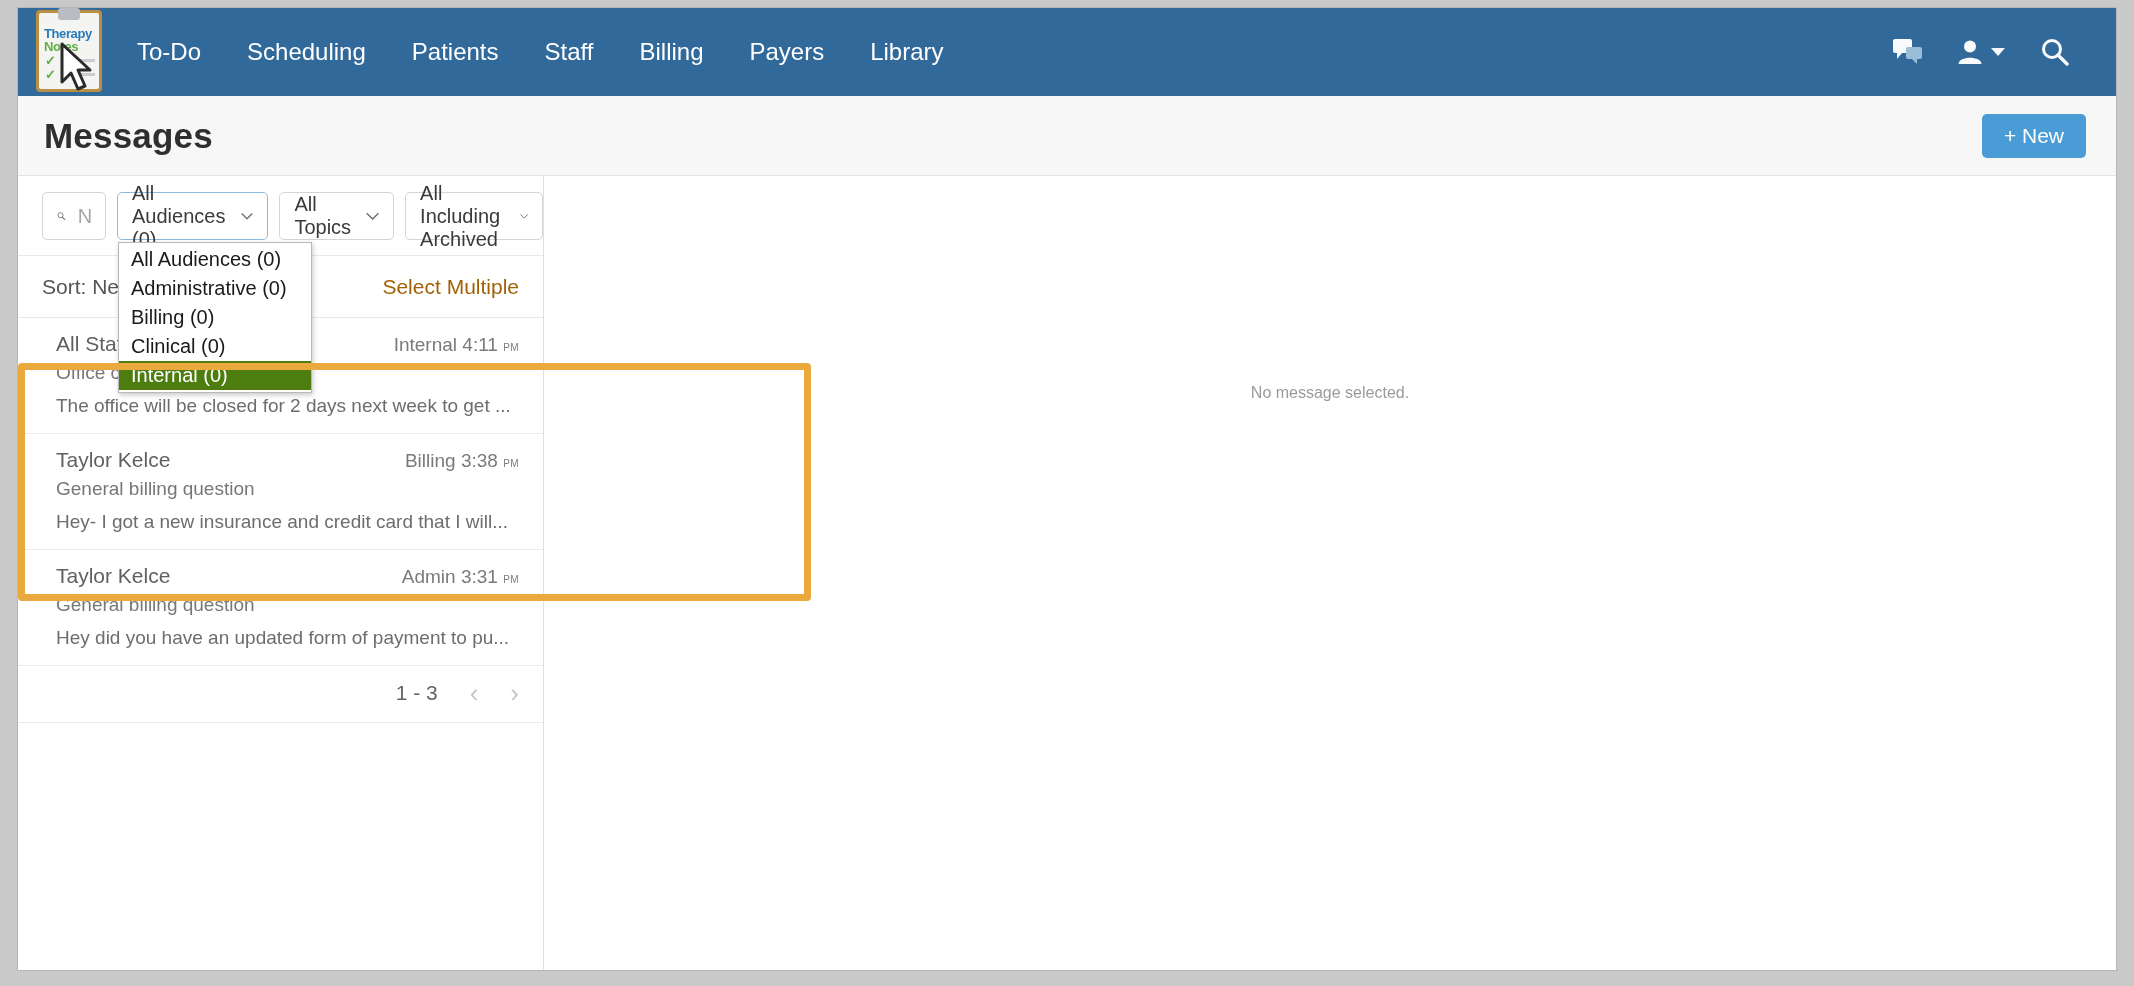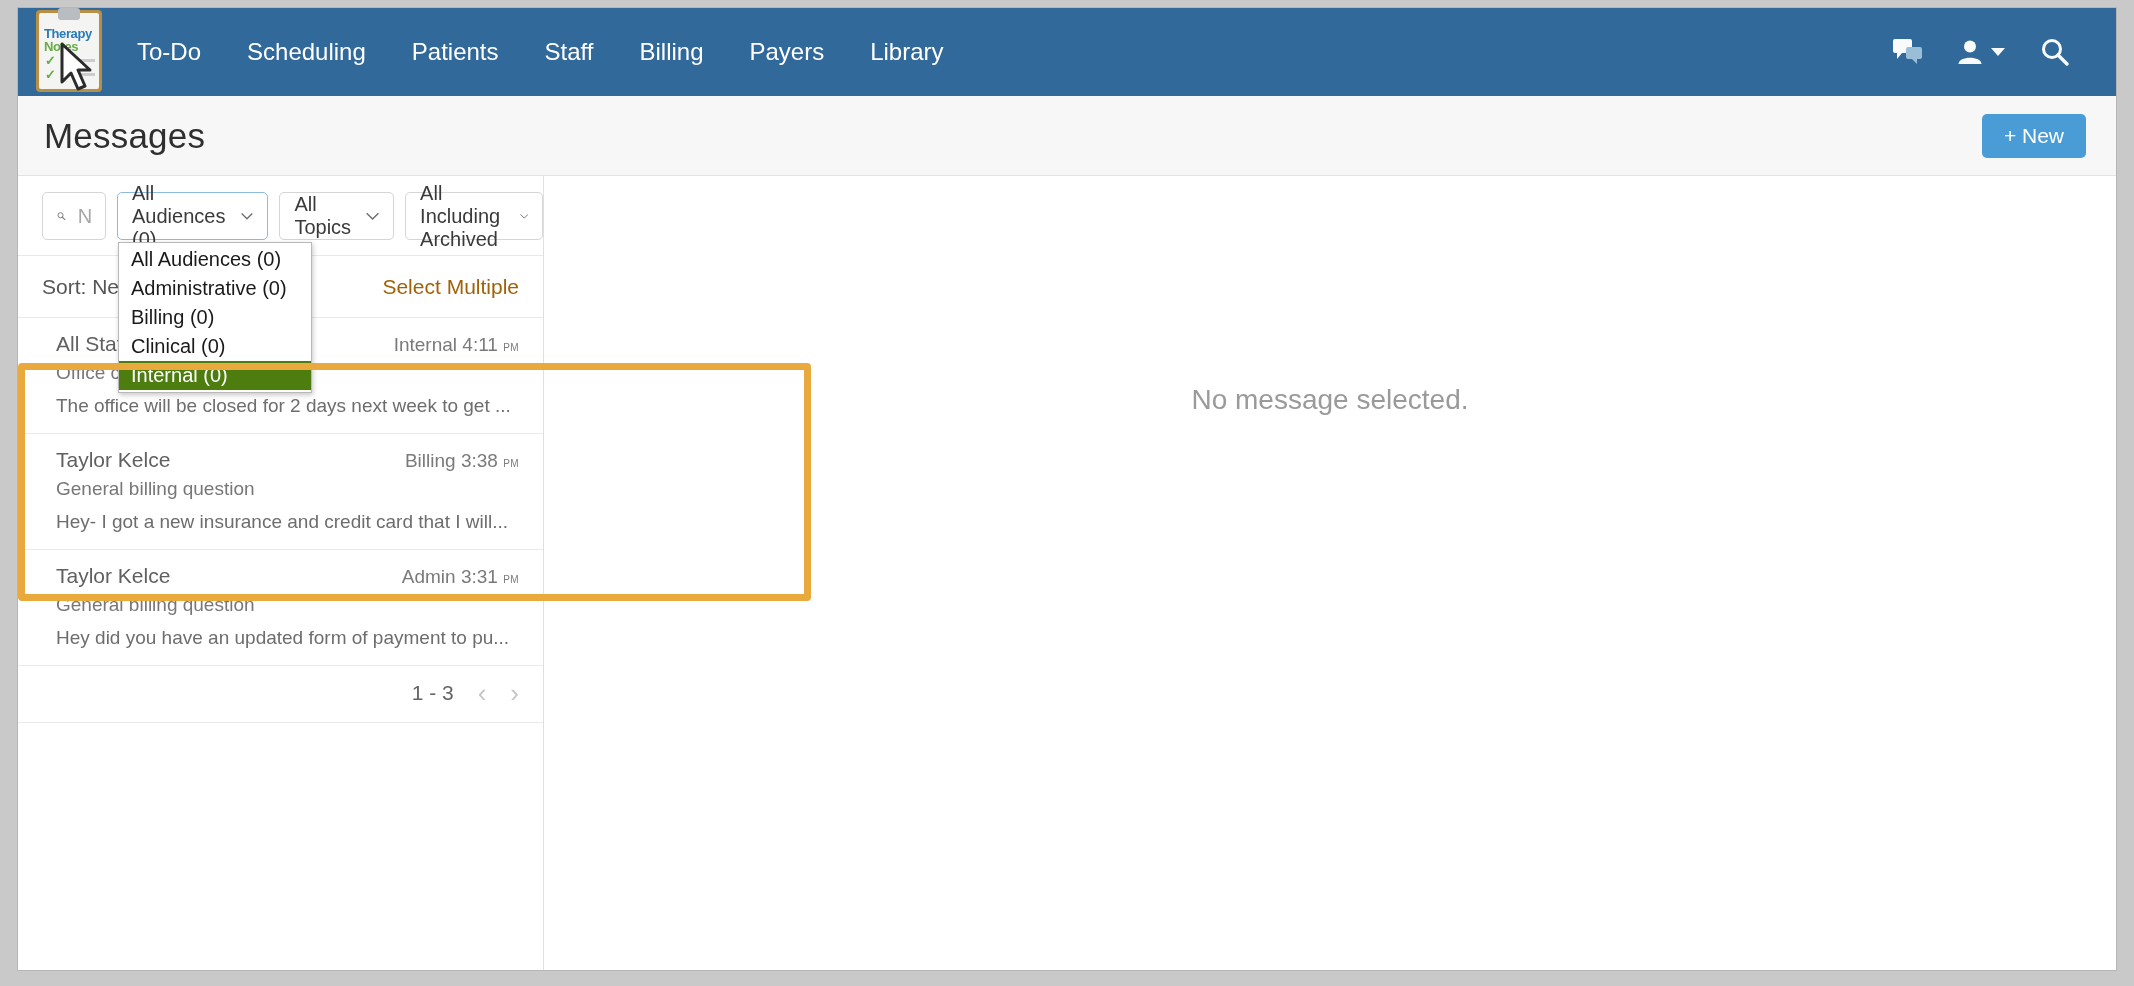--- a/index.html
+++ b/index.html
@@ -108,21 +108,21 @@
     background: #f7f7f7;
     border-bottom: 1px solid #e3e3e3;
     display: flex;
     align-items: center;
     padding: 0 30px 0 26px;
     position: relative;
   }
   #page-title {
     font-size: 35px;
     color: #2f2f2f;
-    font-weight: normal;
+    font-weight: bold;
     letter-spacing: 0.2px;
   }
   #new-button {
     margin-left: auto;
     background: #4a9cd6;
     color: #ffffff;
     border: none;
     border-radius: 5px;
     font-size: 21px;
     font-family: "Liberation Sans", sans-serif;
@@ -138,21 +138,21 @@
     border-right: 1px solid #e0e0e0;
     position: relative;
   }
   #right-pane { flex: 1; position: relative; }
   #no-selection {
     position: absolute;
     left: 0; right: 0;
     top: 208px;
     text-align: center;
     color: #9a9a9a;
-    font-size: 28px;
+    font-size: 16px;
   }
 
   
   #filter-bar {
     display: flex;
     align-items: center;
     gap: 11px;
     padding: 16px 24px 15px 24px;
     border-bottom: 1px solid #e8e8e8;
     background: #fff;
@@ -231,21 +231,21 @@
   .msg-from { font-size: 21px; color: #606060; }
   .msg-meta { margin-left: auto; font-size: 19px; color: #7a7a7a; }
   .msg-meta .ampm { font-size: 10px; letter-spacing: 0.4px; text-align: center; }
   .msg-subject { font-size: 19px; color: #777777; margin-top: 6px; }
   .msg-preview { font-size: 19px; color: #6d6d6d; margin-top: 11px; }
 
   #pagination {
     display: flex;
     align-items: center;
     justify-content: flex-end;
-    gap: 24px;
+    gap: 32px;
     padding: 14px 24px 16px 24px;
     border-bottom: 1px solid #eaeaea;
   }
   #page-range { font-size: 21px; color: #656565; }
   .page-arrow { font-size: 26px; color: #c5c5c5; cursor: pointer; line-height: 1; }
 
   
   #annotation-box {
     position: absolute;
     left: 0px;

